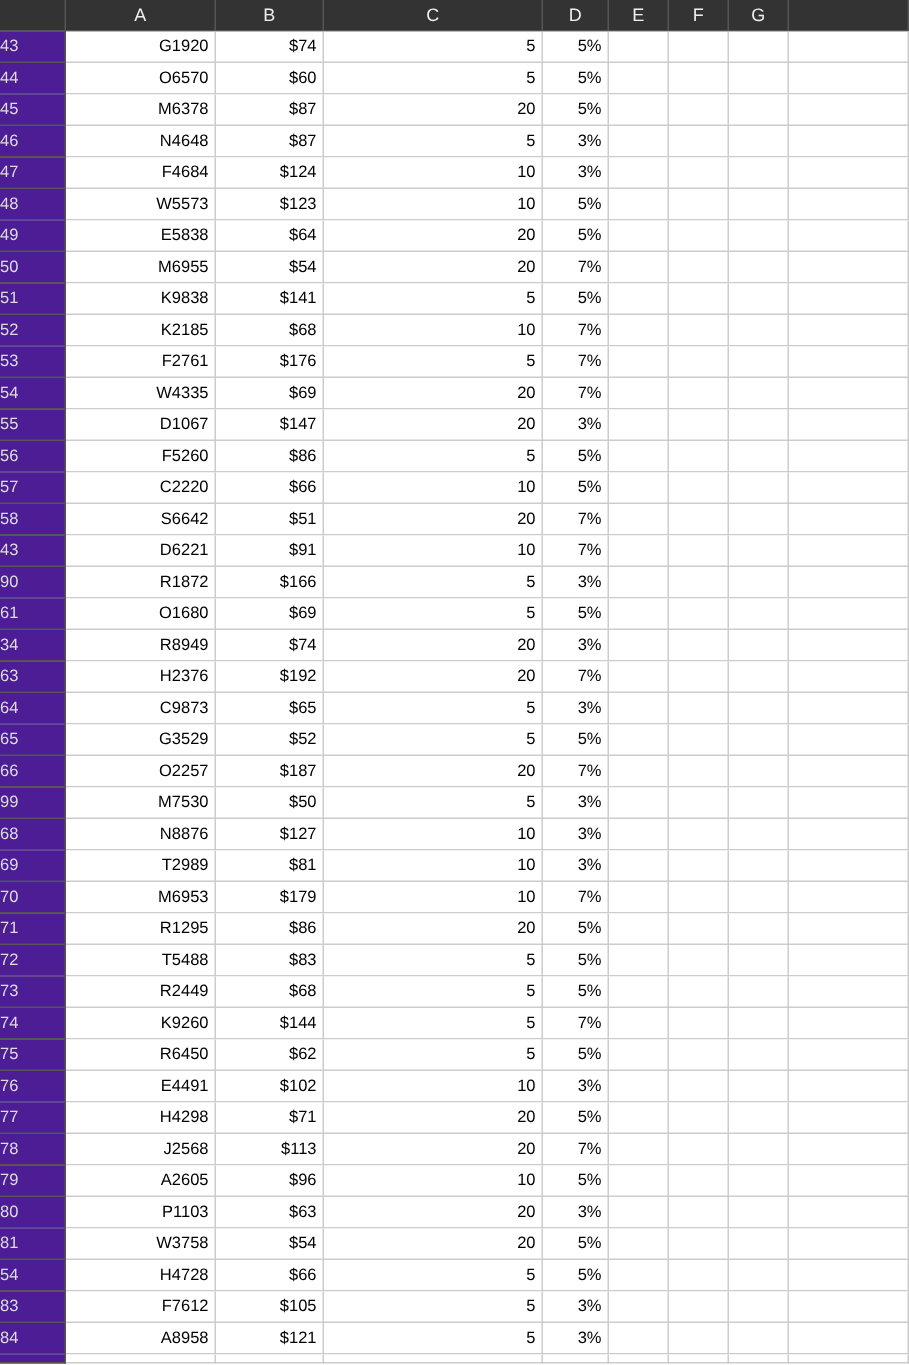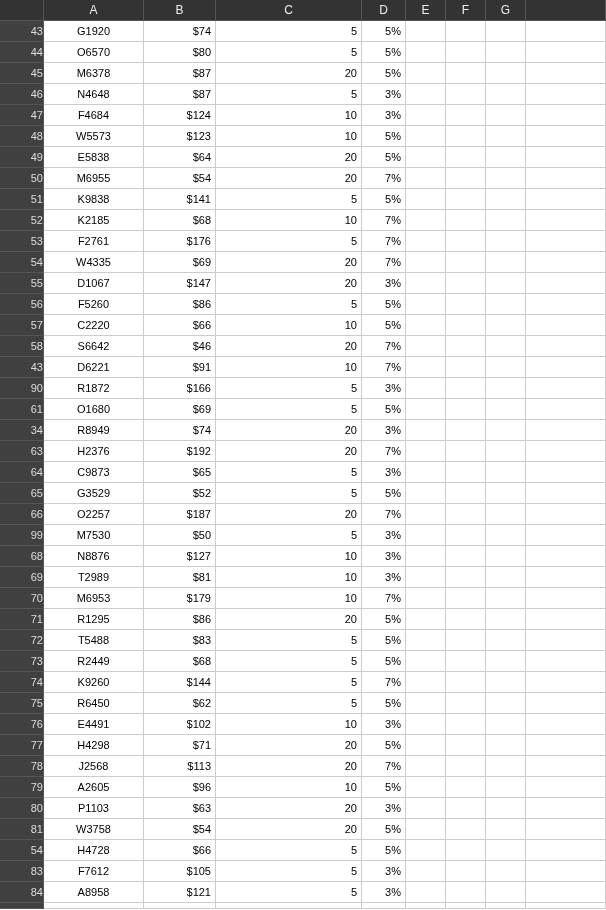--- a/index.html
+++ b/index.html
@@ -24,42 +24,42 @@
     border-right: 1px solid #555;
     border-bottom: 1px solid #555;
     font-size: 12px;
   }
   .hdr.corner {
     background: #333;
     border-right: 1px solid #555;
     border-bottom: 1px solid #555;
   }
   .rowhdr {
-    background: #404040;
+    background: #4c1d95;
     color: #ddd;
-    text-align: right;
+    text-align: left;
     height: 21px;
     line-height: 21px;
     border-right: 1px solid #555;
     border-bottom: 1px solid #555;
     font-size: 11px;
   }
   .cell {
     height: 21px;
     line-height: 21px;
     padding: 0 4px;
     border-right: 1px solid #ccc;
     border-bottom: 1px solid #ccc;
     background: #fff;
     white-space: nowrap;
     overflow: hidden;
     font-size: 11px;
     color: #000;
   }
-  .cell.txt { text-align: center; }
+  .cell.txt { text-align: right; }
   .cell.num { text-align: right; }
 </style>
 </head>
 <body>
 
 <div class="grid" id="grid">
     <div class="hdr corner"></div>
     <div class="hdr">A</div>
     <div class="hdr">B</div>
     <div class="hdr">C</div>
@@ -72,21 +72,21 @@
     <div class="cell txt">G1920</div>
     <div class="cell num">$74</div>
     <div class="cell num">5</div>
     <div class="cell num">5%</div>
     <div class="cell"></div>
     <div class="cell"></div>
     <div class="cell"></div>
     <div class="cell"></div>
     <div class="rowhdr">44</div>
     <div class="cell txt">O6570</div>
-    <div class="cell num">$80</div>
+    <div class="cell num">$60</div>
     <div class="cell num">5</div>
     <div class="cell num">5%</div>
     <div class="cell"></div>
     <div class="cell"></div>
     <div class="cell"></div>
     <div class="cell"></div>
     <div class="rowhdr">45</div>
     <div class="cell txt">M6378</div>
     <div class="cell num">$87</div>
     <div class="cell num">20</div>
@@ -198,21 +198,21 @@
     <div class="cell txt">C2220</div>
     <div class="cell num">$66</div>
     <div class="cell num">10</div>
     <div class="cell num">5%</div>
     <div class="cell"></div>
     <div class="cell"></div>
     <div class="cell"></div>
     <div class="cell"></div>
     <div class="rowhdr">58</div>
     <div class="cell txt">S6642</div>
-    <div class="cell num">$46</div>
+    <div class="cell num">$51</div>
     <div class="cell num">20</div>
     <div class="cell num">7%</div>
     <div class="cell"></div>
     <div class="cell"></div>
     <div class="cell"></div>
     <div class="cell"></div>
     <div class="rowhdr">43</div>
     <div class="cell txt">D6221</div>
     <div class="cell num">$91</div>
     <div class="cell num">10</div>

